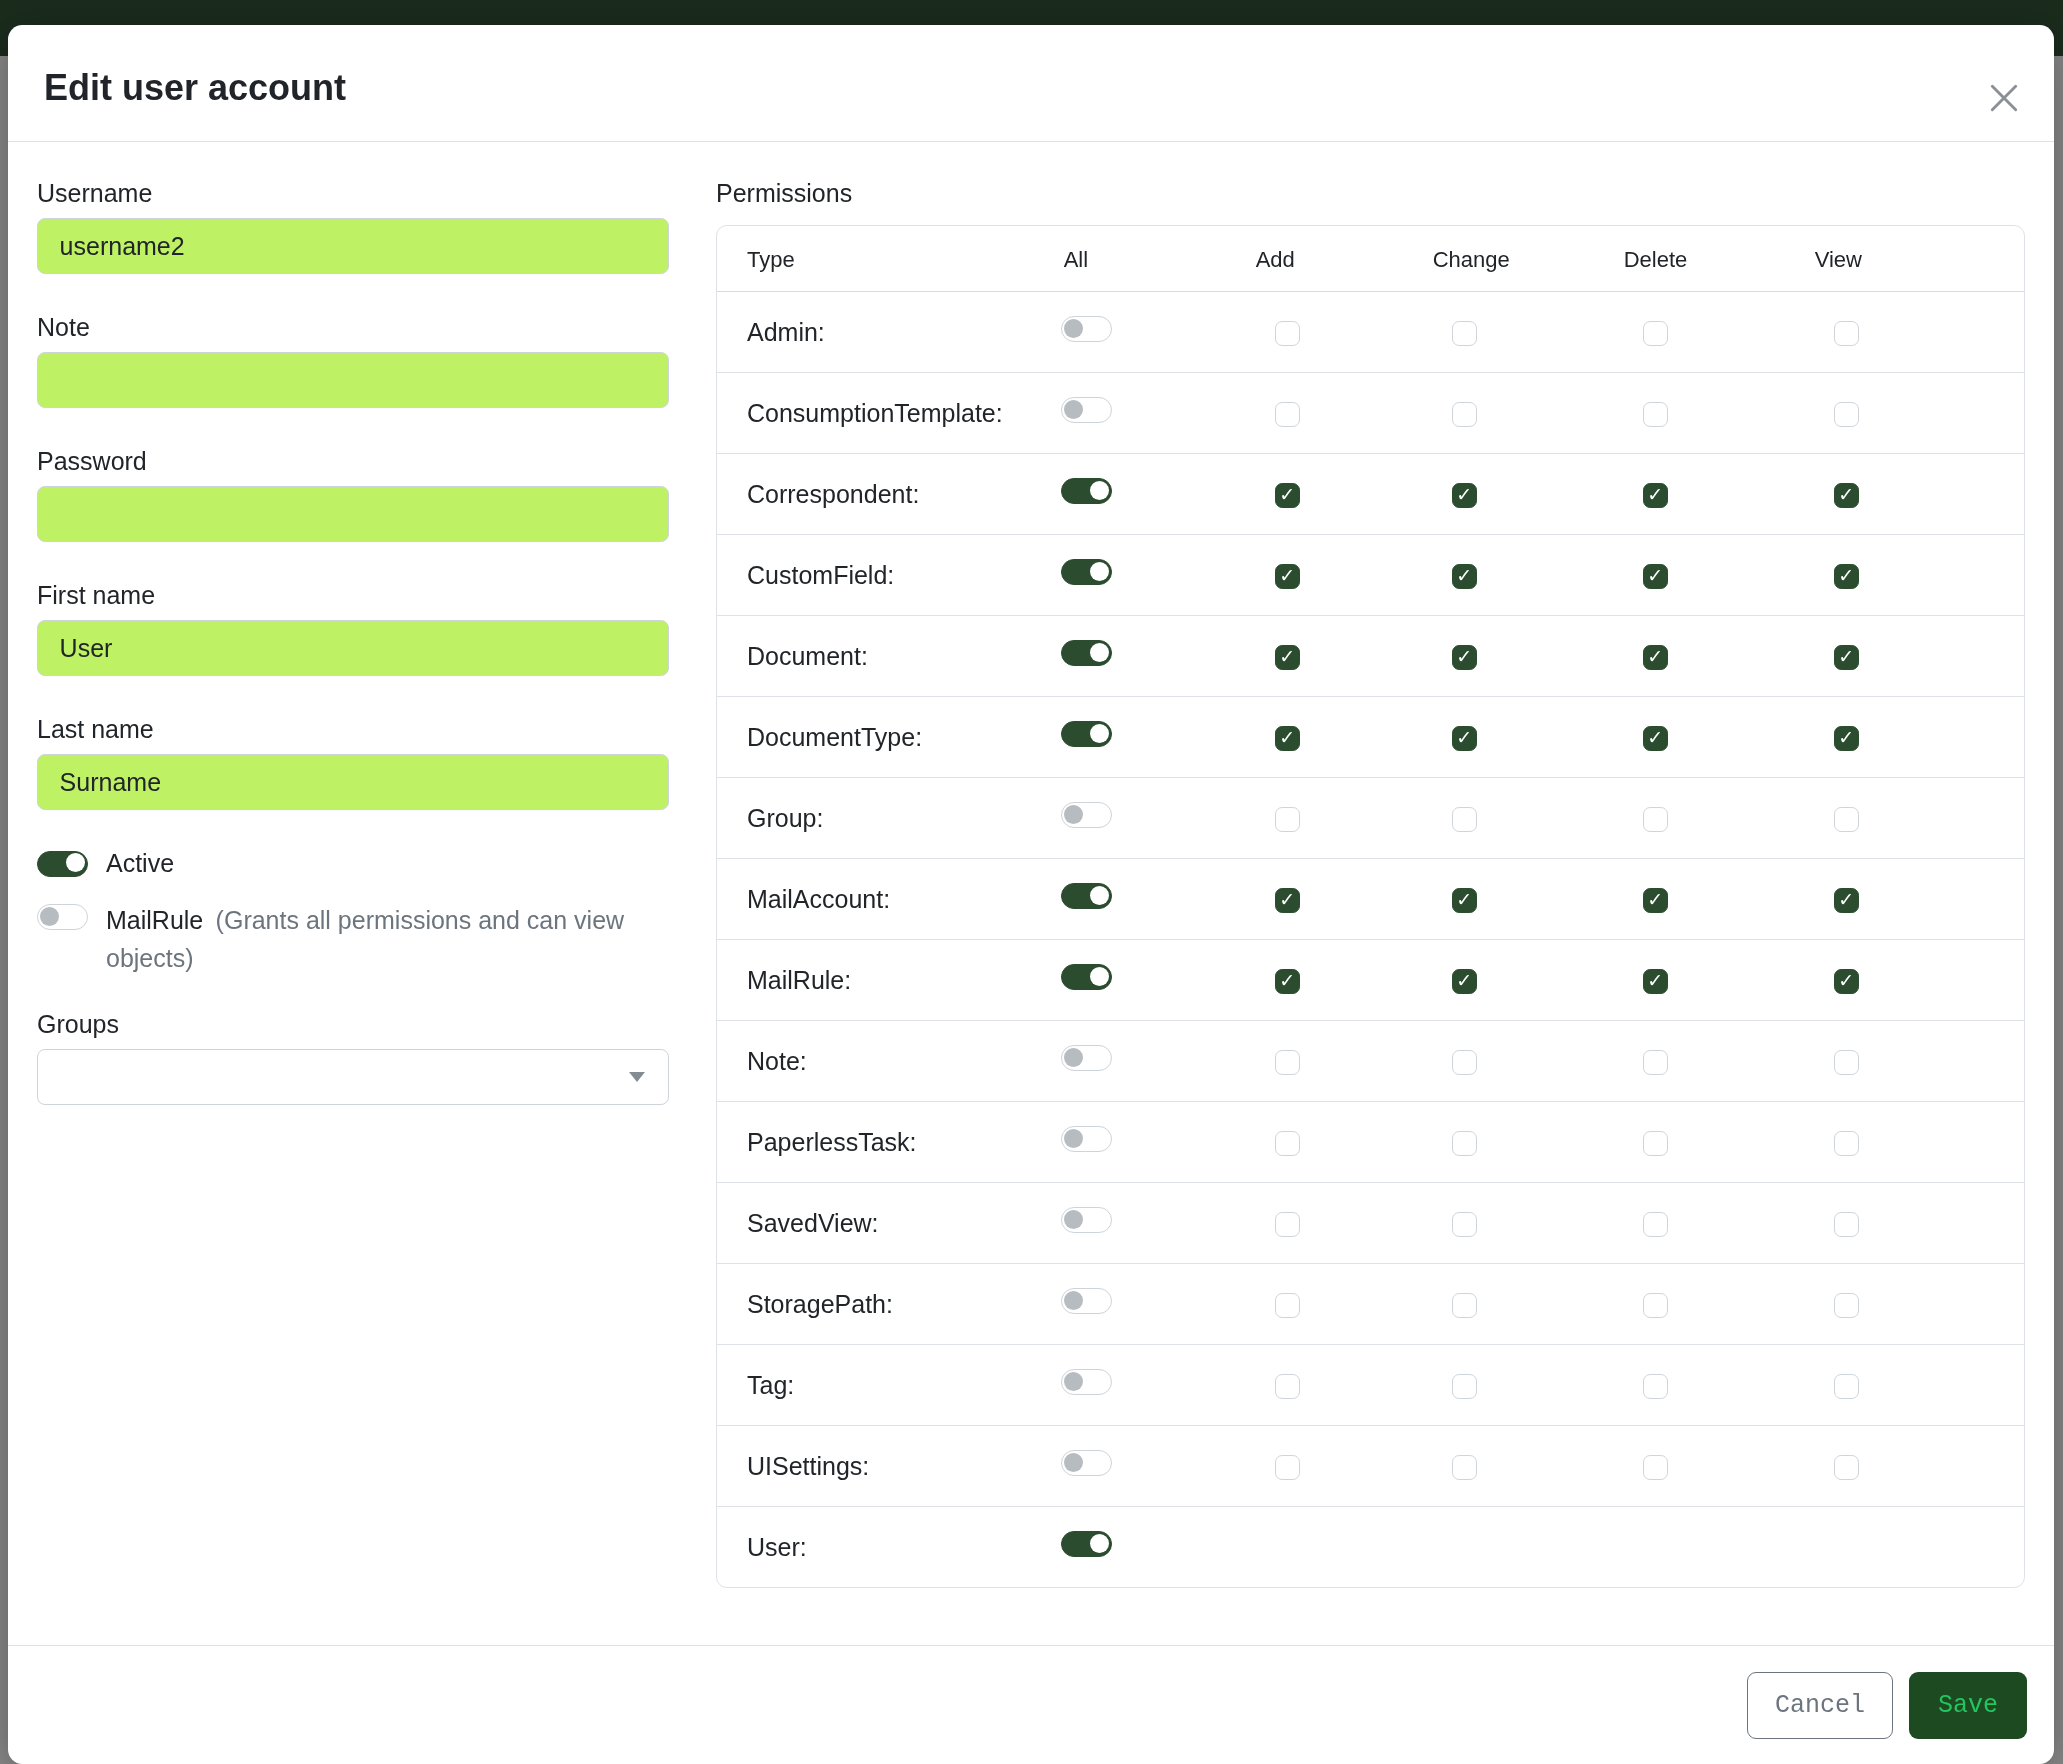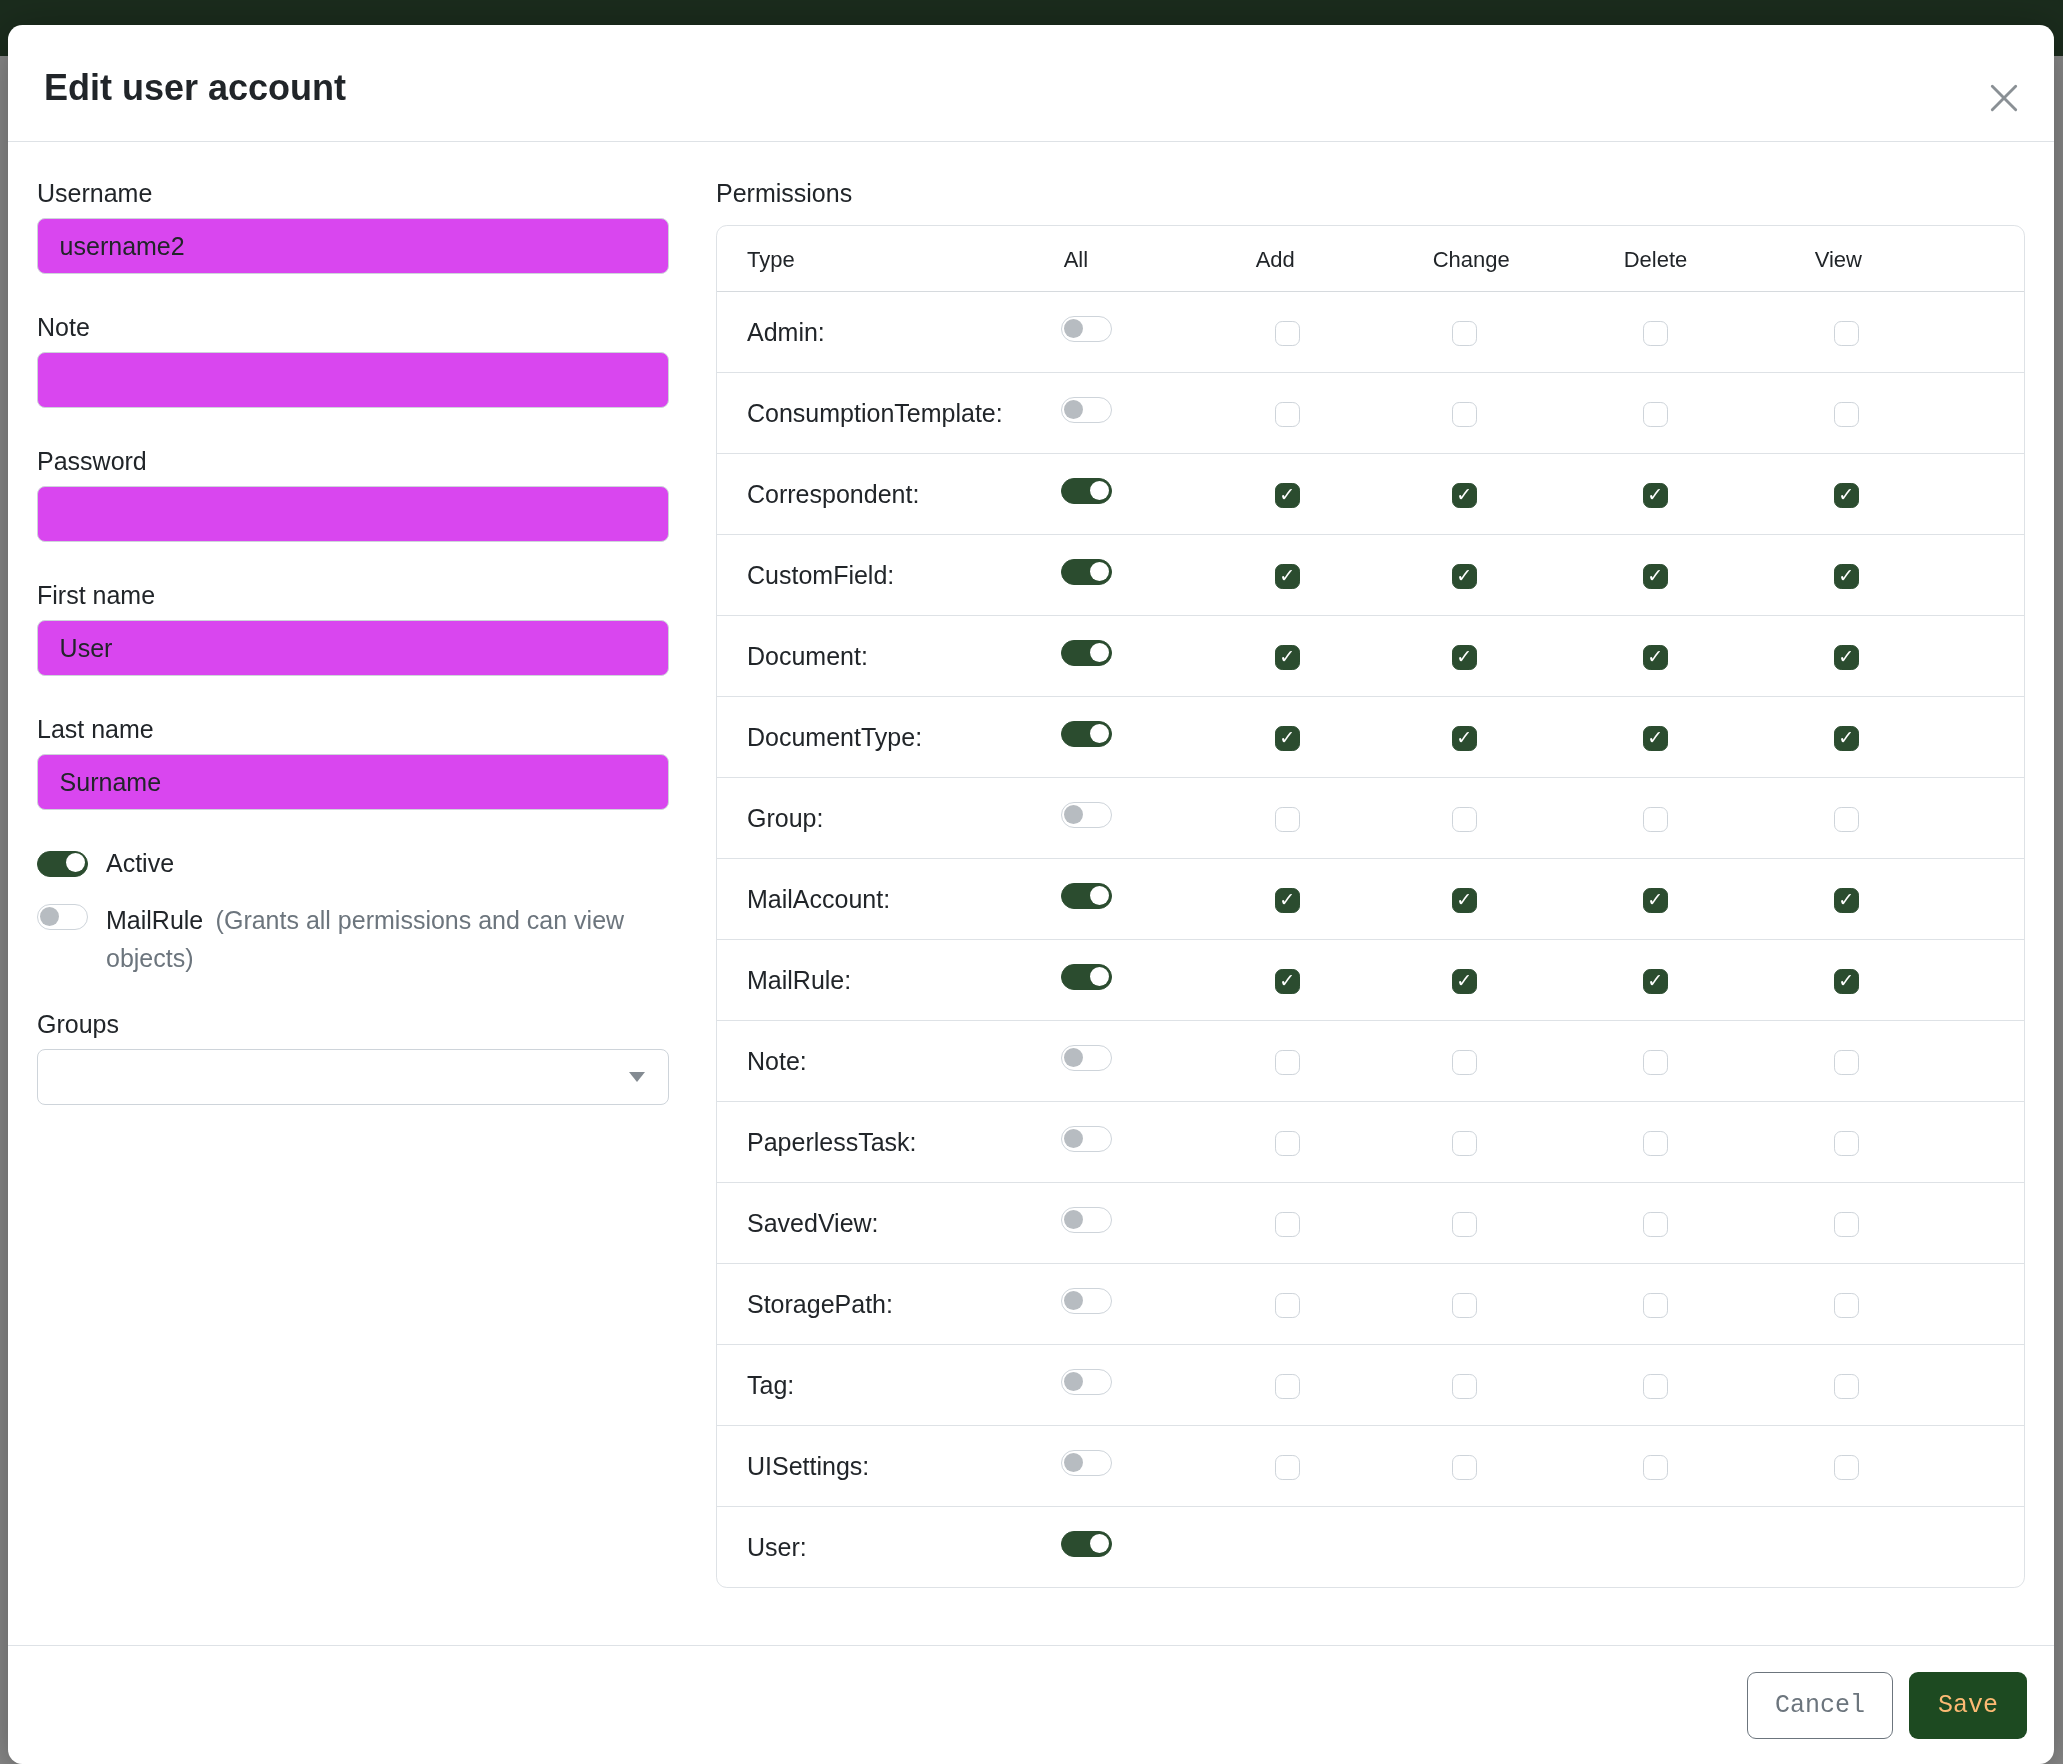--- a/index.html
+++ b/index.html
@@ -24,21 +24,21 @@
   .modal-title{font-size:36px;font-weight:600;line-height:43px;color:var(--text);}
   .close-btn{position:absolute;top:49px;right:27px;width:47px;height:47px;background:none;border:none;cursor:pointer;display:flex;align-items:center;justify-content:center;}
   .modal-body{flex:1;display:flex;padding:36px 29px 0 29px;gap:47px;overflow:hidden;justify-content:space-between;}
   .left-col{width:632px;flex:none;}
   .right-col{flex:1;}
 
   label,.plain-label{display:block;font-size:25px;line-height:31px;color:var(--text);margin-bottom:9px;}
   .field{margin-bottom:38px;}
   .field input{
     width:100%;height:56px;border:1.8px solid var(--border);border-radius:8px;
-    padding:0 21.6px;font-size:25px;color:var(--text);outline:none;background:#d946ef;
+    padding:0 21.6px;font-size:25px;color:var(--text);outline:none;background:#bef264;
     font-family:"Liberation Sans","DejaVu Sans",sans-serif;
   }
   .toggle-row{display:flex;align-items:center;gap:18px;}
   .toggle-row.active-row{margin-bottom:21.6px;}
   .toggle-row.su-row{align-items:flex-start;margin-bottom:32px;}
   .su-row .switch{margin-top:3.6px;flex:none;}
   .toggle-label{font-size:25px;line-height:31px;color:var(--text);}
   .su-label{max-width:576px;line-height:38px;}
   .su-label .hint{color:var(--muted);margin-left:5.4px;}
   .groups-field{margin-bottom:0;}
@@ -80,21 +80,21 @@
   th.col1,th.col2,th.col3,th.col4,th.col5{padding-left:2.7px;}
   td.col1{padding-left:0;}
   td.col2,td.col3,td.col4,td.col5{padding-left:21.6px;}
 
   .modal-footer{
     flex:none;height:119px;border-top:1.8px solid var(--divider);
     display:flex;align-items:center;justify-content:flex-end;gap:16px;padding:0 27px;
   }
   .btn{height:67px;border-radius:9px;font-size:25px;cursor:pointer;font-family:Liberation Mono, monospace;}
   .btn-cancel{background:#fff;color:var(--muted);border:1.8px solid #6c757d;padding:0 27px;}
-  .btn-save{background:var(--save-green);color:#fdba74;border:none;padding:0 29px;}
+  .btn-save{background:var(--save-green);color:#22c55e;border:none;padding:0 29px;}
 </style>
 </head>
 <body>
 
 <div class="navbar-sliver"></div>
 
 <div class="modal">
 
   <div class="modal-header">
     <div class="modal-title">Edit user account</div>

